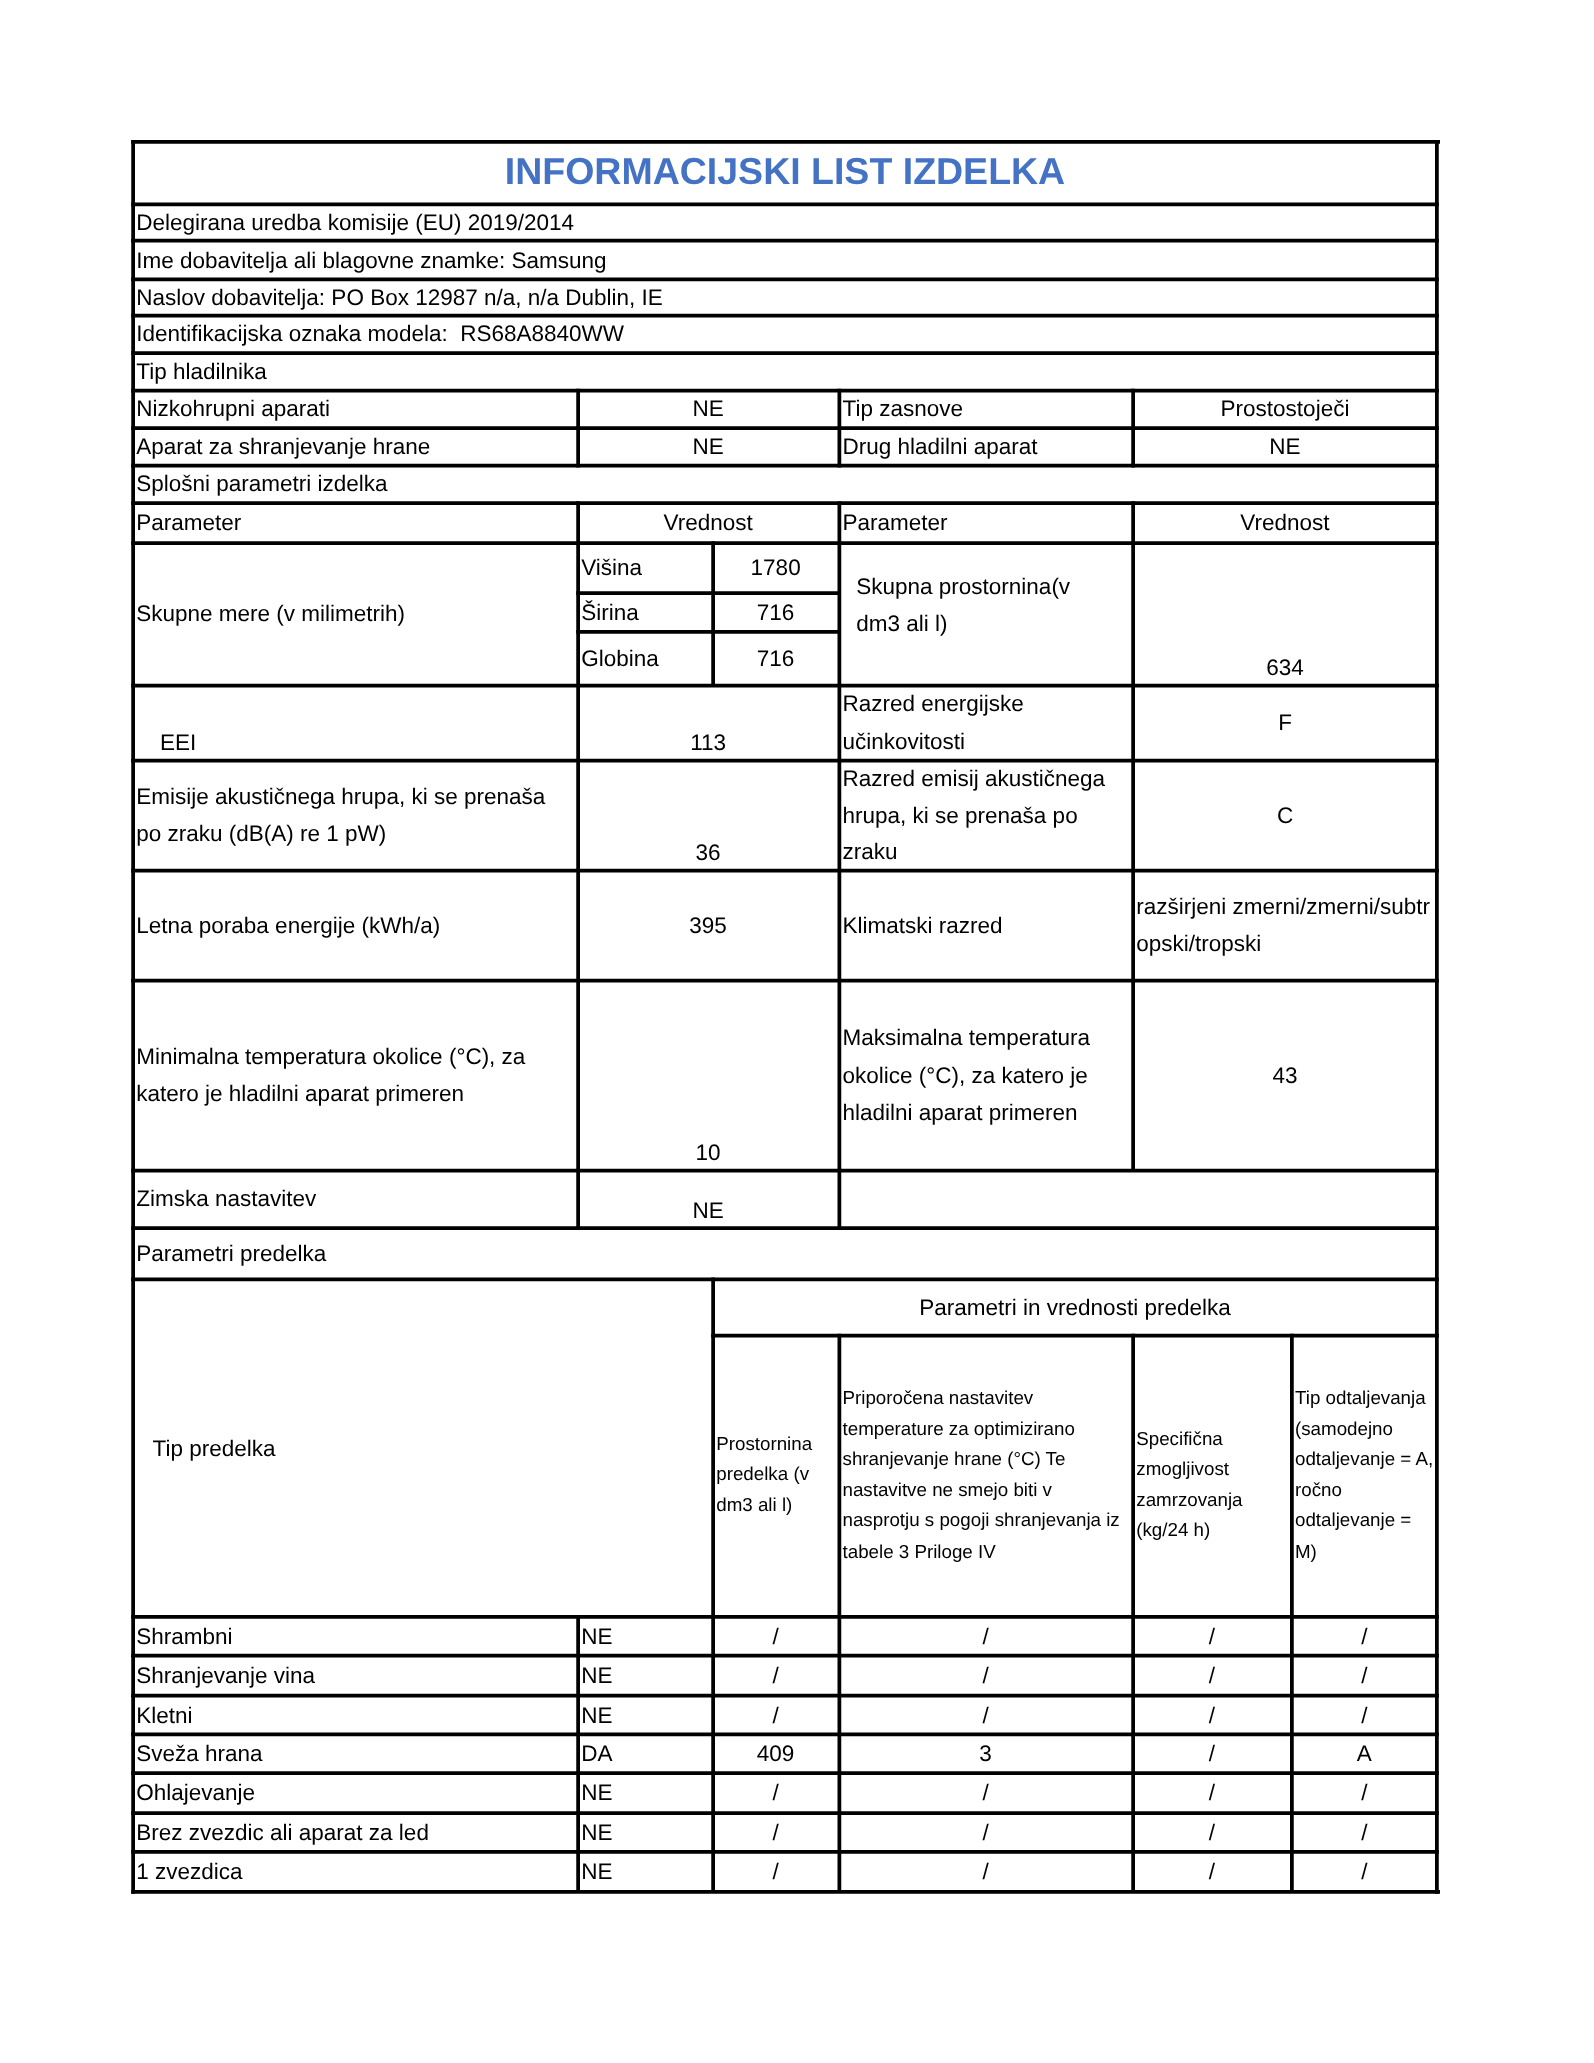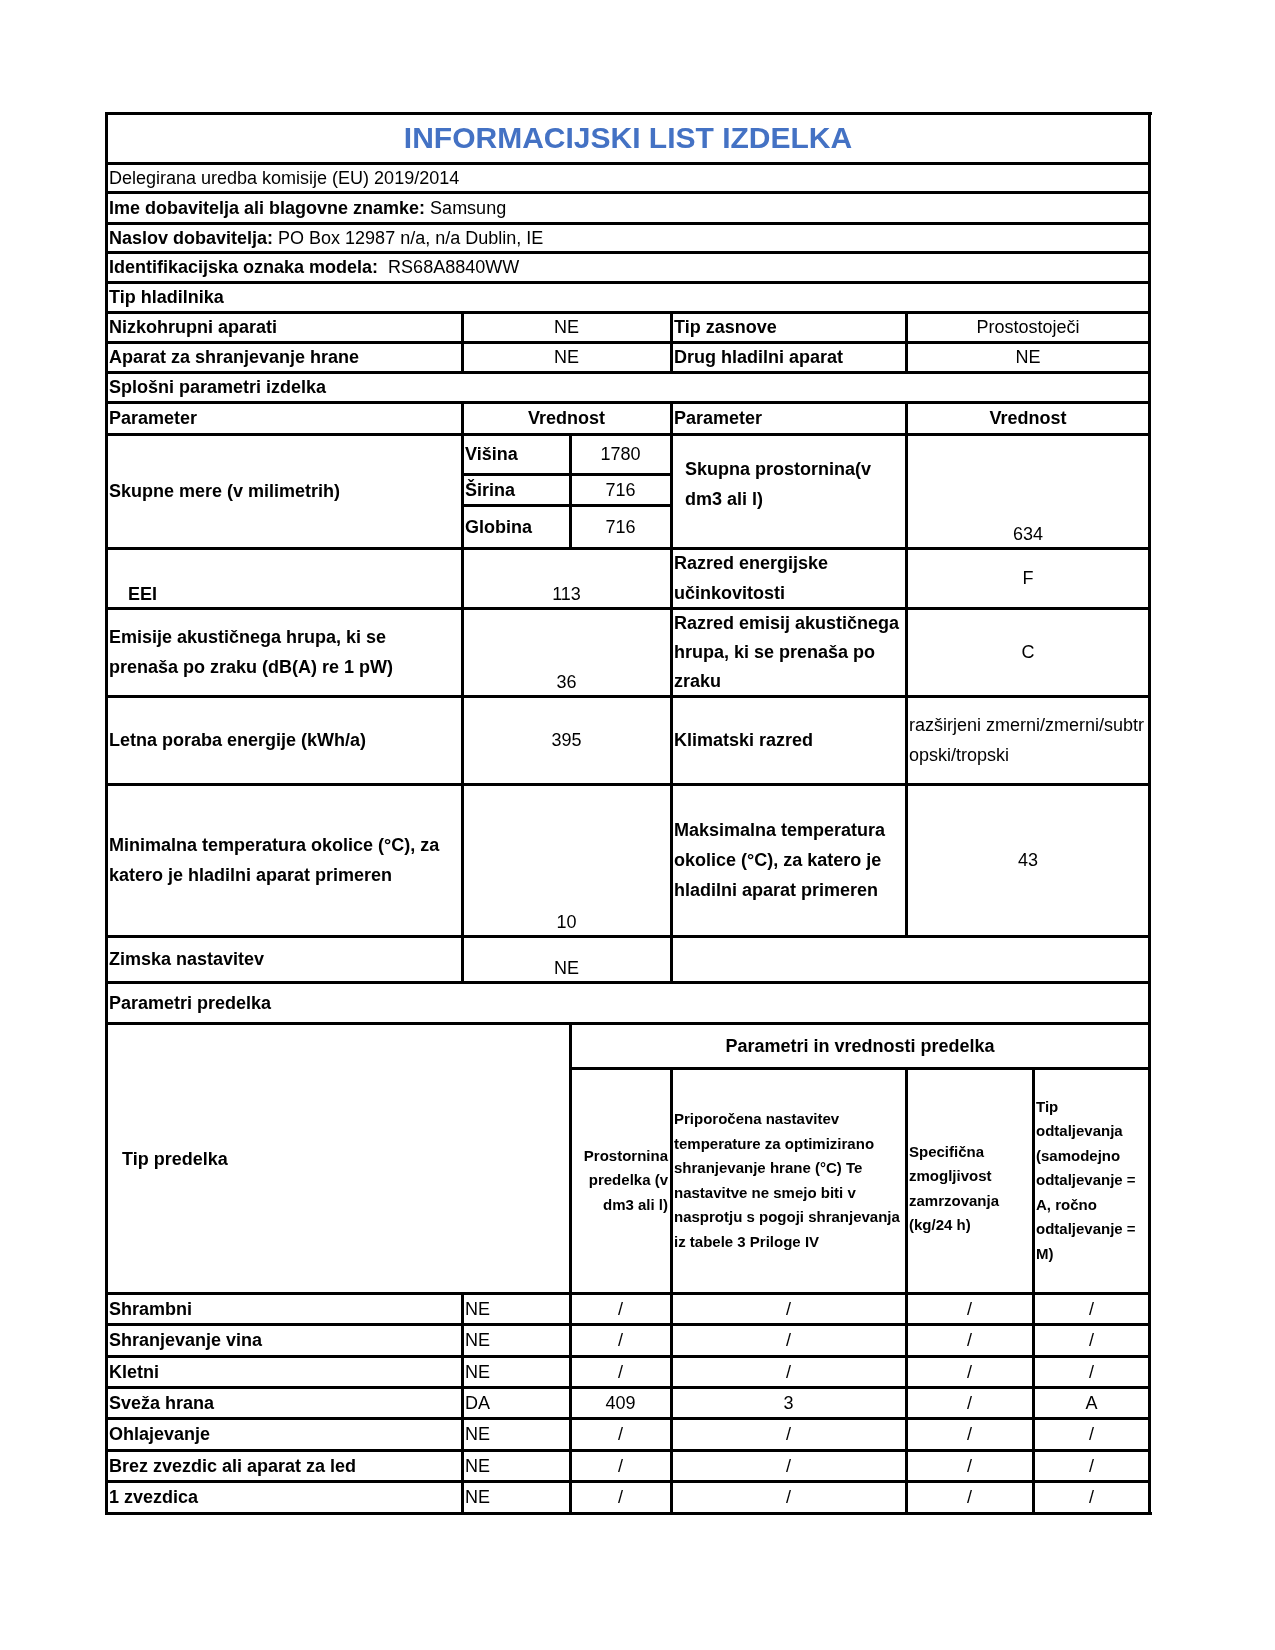--- a/index.html
+++ b/index.html
@@ -1,18 +1,18 @@
 <!DOCTYPE html>
 <html><head>
 <meta charset="utf-8">
 <style>
   html,body{margin:0;padding:0;background:#fff;}
   body{width:1275px;height:1650px;position:relative;font-family:"Liberation Sans",sans-serif;color:#000;}
   .c{position:absolute;box-sizing:border-box;overflow:hidden;font-size:18px;line-height:24px;padding:0 3px;}
-  .b{font-weight:bold;}
+  .b{font-weight:normal;}
   .vm{display:flex;align-items:center;}
   .vb{display:flex;align-items:flex-end;padding-bottom:2px;padding-left:22px;}
   .vmc{display:flex;align-items:center;justify-content:center;text-align:left;}
   .vbc{display:flex;align-items:flex-end;justify-content:center;padding-bottom:2px;}
   .hl{position:absolute;background:#000;height:3px;}
   .vl{position:absolute;background:#000;width:3px;}
   .small{font-size:15px;line-height:24.5px;}
   #title{color:#4472c4;font-size:30px;font-weight:bold;}
 </style>
 </head>
@@ -85,21 +85,21 @@
   <div class="c vbc" style="left:462px;top:784px;width:209px;height:152px;">10</div>
   <div class="c vm b" style="left:671px;top:784px;width:235px;height:152px;line-height:30px;">Maksimalna temperatura okolice (°C), za katero je hladilni aparat primeren</div>
   <div class="c vmc" style="left:906px;top:784px;width:244px;height:152px;">43</div>
 
   <div class="c vm b" style="left:106px;top:936px;width:356px;height:46px;">Zimska nastavitev</div>
   <div class="c vbc" style="left:462px;top:936px;width:209px;height:46px;">NE</div>
 
   <div class="c vm b" style="left:106px;top:982px;width:1044px;height:41px;">Parametri predelka</div>
   <div class="c vm b" style="left:106px;top:1024px;width:464px;height:269px;padding-left:16px;">Tip predelka</div>
   <div class="c vmc b" style="left:570px;top:1024px;width:580px;height:44px;">Parametri in vrednosti predelka</div>
-  <div class="c vm b small" style="left:570px;top:1068px;width:101px;height:225px;text-align:right;">Prostornina predelka (v dm3 ali l)</div>
+  <div class="c vm b small" style="left:570px;top:1068px;width:101px;height:225px;">Prostornina predelka (v dm3 ali l)</div>
   <div class="c vm b small" style="left:671px;top:1068px;width:235px;height:225px;">Priporočena nastavitev temperature za optimizirano shranjevanje hrane (°C) Te nastavitve ne smejo biti v nasprotju s pogoji shranjevanja iz tabele 3 Priloge IV</div>
   <div class="c vm b small" style="left:906px;top:1076px;width:127px;height:225px;">Specifična zmogljivost zamrzovanja (kg/24 h)</div>
   <div class="c vm b small" style="left:1033px;top:1068px;width:117px;height:225px;">Tip odtaljevanja (samodejno odtaljevanje = A, ročno odtaljevanje = M)</div>
 
   <div id="comp-rows">
       <div>
         <div class="c b vm" style="left: 106px; top: 1293px; width: 356px; height: 31px;">Shrambni</div>
         <div class="c vm" style="left: 462px; top: 1293px; width: 108px; height: 31px;">NE</div>
         <div class="c vmc" style="left: 570px; top: 1293px; width: 101px; height: 31px;">/</div>
         <div class="c vmc" style="left: 671px; top: 1293px; width: 235px; height: 31px;">/</div>

